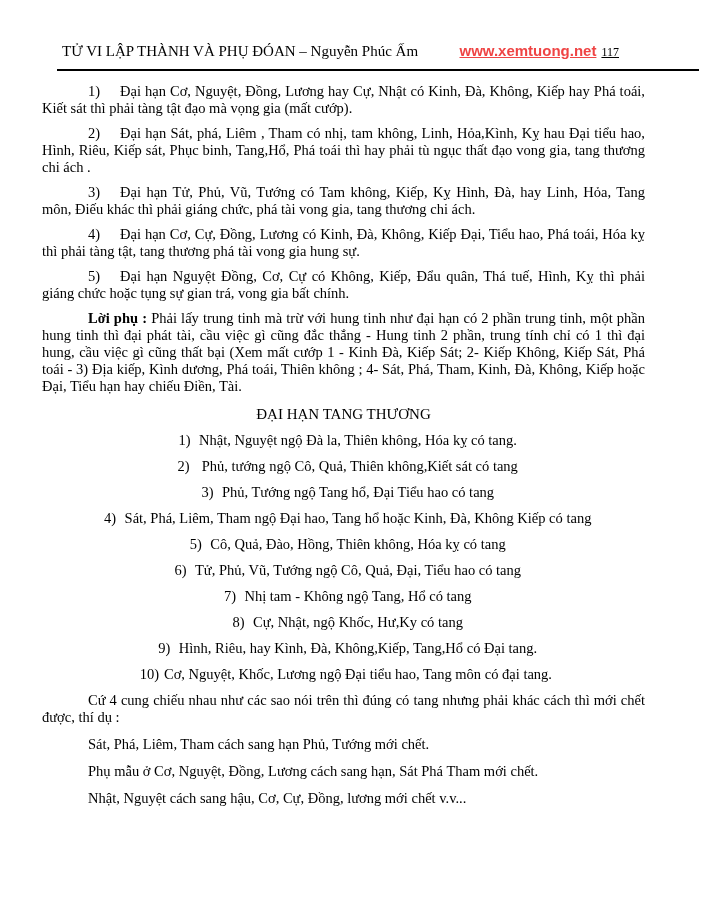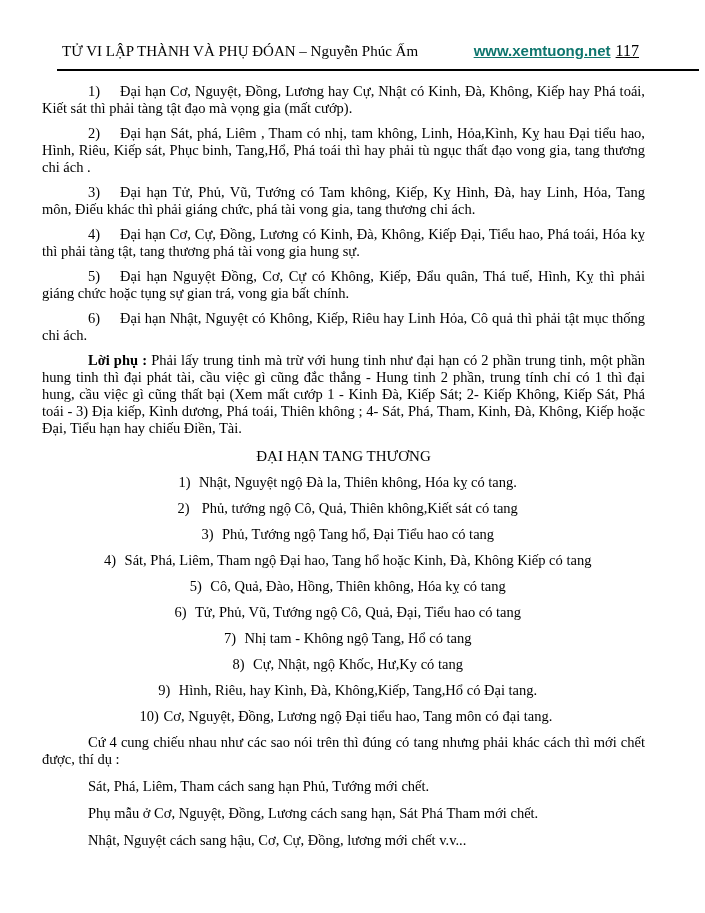--- a/index.html
+++ b/index.html
@@ -18,37 +18,37 @@
     width: 705px;
     height: 913px;
     box-sizing: border-box;
     position: relative;
   }
 
   
   .header {
     display: flex;
     align-items: baseline;
-    padding: 42px 66px 0 62px;
+    padding: 42px 86px 0 62px;
     font-size: 15px;
     white-space: nowrap;
   }
   .header .title {
     flex: 1 1 auto;
   }
   .header .url {
     font-weight: bold;
     text-decoration: underline;
     margin-right: 5px;
     font-family: "Liberation Sans", sans-serif;
     font-size: 15px;
     cursor: pointer;
   }
   .header .pagenum {
-    font-size: 16px;
+    font-size: 12px;
     text-decoration: underline;
   }
   .rule {
     border: none;
     border-top: 2px solid #000000;
     margin: 9px 6px 0 57px;
   }
 
   
   .content {
@@ -106,40 +106,39 @@
     margin: 0 0 10px 0;
   }
 </style>
 </head>
 <body>
 
 <div class="page">
 
   <div class="header">
     <span class="title">TỬ VI LẬP THÀNH VÀ PHỤ ĐÓAN – Nguyễn Phúc Ấm</span>
-    <span class="url" style="color: #0f766e;">www.xemtuong.net</span>
+    <span class="url" style="color: #ef4444;">www.xemtuong.net</span>
     <span class="pagenum">117</span>
   </div>
   <hr class="rule">
 
   <div class="content">
 
     <div>
 
         <p class="num-para"><span class="num">1)</span><span>Đại hạn Cơ, Nguyệt, Đồng, Lương hay Cự, Nhật có Kinh, Đà, Không, Kiếp hay Phá toái, Kiết sát thì phải tàng tật đạo mà vọng gia (mất cướp).</span></p>
 
         <p class="num-para"><span class="num">2)</span><span>Đại hạn Sát, phá, Liêm , Tham có nhị, tam không, Linh, Hỏa,Kình, Kỵ hau Đại tiểu hao, Hình, Riêu, Kiếp sát, Phục binh, Tang,Hổ, Phá toái thì hay phải tù ngục thất đạo vong gia, tang thương chi ách .</span></p>
 
         <p class="num-para"><span class="num">3)</span><span>Đại hạn Tử, Phủ, Vũ, Tướng có Tam không, Kiếp, Kỵ Hình, Đà, hay Linh, Hỏa, Tang môn, Điếu khác thì phải giáng chức, phá tài vong gia, tang thương chi ách.</span></p>
 
         <p class="num-para"><span class="num">4)</span><span>Đại hạn Cơ, Cự, Đồng, Lương có Kinh, Đà, Không, Kiếp Đại, Tiểu hao, Phá toái, Hóa kỵ thì phải tàng tật, tang thương phá tài vong gia hung sự.</span></p>
 
         <p class="num-para"><span class="num">5)</span><span>Đại hạn Nguyệt Đồng, Cơ, Cự có Không, Kiếp, Đẩu quân, Thá tuế, Hình, Kỵ thì phải giáng chức hoặc tụng sự gian trá, vong gia bất chính.</span></p>
 
-        <p class="num-para"><span class="num">6)</span><span>Đại hạn Nhật, Nguyệt có Không, Kiếp, Riêu hay Linh Hỏa, Cô quả thì phải tật mục thống chi ách.</span></p>
       </div>
 
     <p class="note-para"><span class="note-label">Lời phụ :</span><span> Phải lấy trung tinh mà trừ với hung tinh như đại hạn có 2 phần trung tinh, một phần hung tinh thì đại phát tài, cầu việc gì cũng đắc thắng - Hung tinh 2 phần, trung tính chỉ có 1 thì đại hung, cầu việc gì cũng thất bại (Xem mất cướp 1 - Kinh Đà, Kiếp Sát; 2- Kiếp Không, Kiếp Sát, Phá toái - 3) Địa kiếp, Kình dương, Phá toái, Thiên không ; 4- Sát, Phá, Tham, Kinh, Đà, Không, Kiếp hoặc Đại, Tiểu hạn hay chiếu Điền, Tài.</span></p>
 
     <h2 class="section-heading">ĐẠI HẠN TANG THƯƠNG</h2>
 
     <div class="tang-list">
 
         <div class="tang-item"><span class="num">1)</span><span>Nhật, Nguyệt ngộ Đà la, Thiên không, Hóa kỵ có tang.</span></div>
 
@@ -152,21 +151,21 @@
         <div class="tang-item"><span class="num">5)</span><span>Cô, Quả, Đào, Hồng, Thiên không, Hóa kỵ có tang</span></div>
 
         <div class="tang-item"><span class="num">6)</span><span>Tử, Phủ, Vũ, Tướng ngộ Cô, Quả, Đại, Tiểu hao có tang</span></div>
 
         <div class="tang-item"><span class="num">7)</span><span>Nhị tam - Không ngộ Tang, Hổ có tang</span></div>
 
         <div class="tang-item"><span class="num">8)</span><span>Cự, Nhật, ngộ Khốc, Hư,Ky có tang</span></div>
 
         <div class="tang-item"><span class="num">9)</span><span>Hình, Riêu, hay Kình, Đà, Không,Kiếp, Tang,Hổ có Đại tang.</span></div>
 
-        <div class="tang-item"><span class="num">10)</span><span>Cơ, Nguyệt, Đồng, Lương ngộ Đại tiểu hao, Tang môn có đại tang.</span></div>
+        <div class="tang-item"><span class="num">10)</span><span>Cơ, Nguyệt, Khốc, Lương ngộ Đại tiểu hao, Tang môn có đại tang.</span></div>
       </div>
 
     <div>
 
         <p class="closing-para">Cứ 4 cung chiếu nhau như các sao nói trên thì đúng có tang nhưng phải khác cách thì mới chết được, thí dụ :</p>
 
         <p class="closing-para">Sát, Phá, Liêm, Tham cách sang hạn Phủ, Tướng mới chết.</p>
 
         <p class="closing-para">Phụ mẫu ở Cơ, Nguyệt, Đồng, Lương cách sang hạn, Sát Phá Tham mới chết.</p>
 

